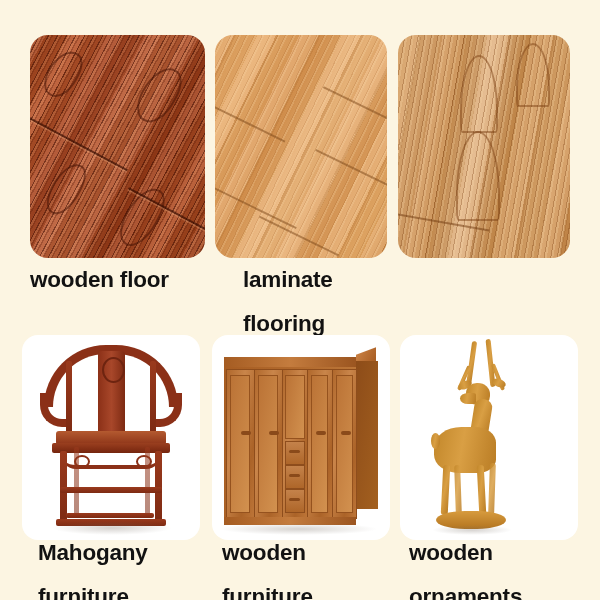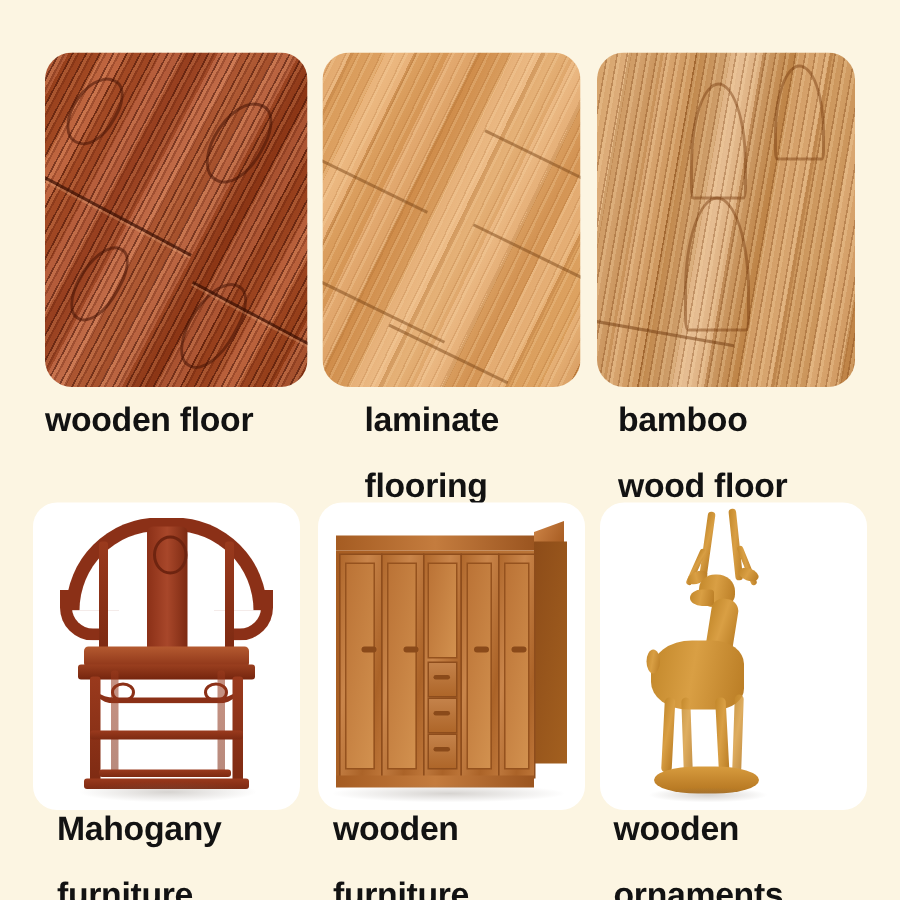--- a/index.html
+++ b/index.html
@@ -121,22 +121,20 @@
   <div class="tile" id="tile-bamboo">
     <div class="cath" style="left:62px;top:20px;width:34px;height:74px;"></div>
     <div class="cath" style="left:58px;top:96px;width:40px;height:86px;"></div>
     <div class="cath" style="left:118px;top:8px;width:30px;height:60px;"></div>
     <div class="seam" style="left:-6px;top:186px;width:98px;"></div>
   </div>
 
   <div class="label" style="left:243px;top:258px;width:160px;">laminate
 flooring</div>
   <div class="label" style="left:30px;top:258px;width:180px;">wooden floor</div>
-  <div class="label" style="left:412px;top:258px;width:180px;">bamboo
-wood floor</div>
 
   <div class="tile tile-white" id="tile-mahogany">
     <div class="prod">
 
       <div style="position:absolute;left:22px;top:10px;width:134px;height:62px;border:9px solid #8b3017;border-bottom:none;border-radius:68px 68px 0 0;box-sizing:border-box;"></div>
 
       <div style="position:absolute;left:18px;top:58px;width:30px;height:34px;border-left:8px solid #8b3017;border-bottom:8px solid #8b3017;border-radius:0 0 0 22px;box-sizing:border-box;"></div>
       <div style="position:absolute;left:130px;top:58px;width:30px;height:34px;border-right:8px solid #8b3017;border-bottom:8px solid #8b3017;border-radius:0 0 22px 0;box-sizing:border-box;"></div>
 
       <div class="mw2" style="left:76px;top:16px;width:27px;height:84px;border-radius:4px;"></div>

